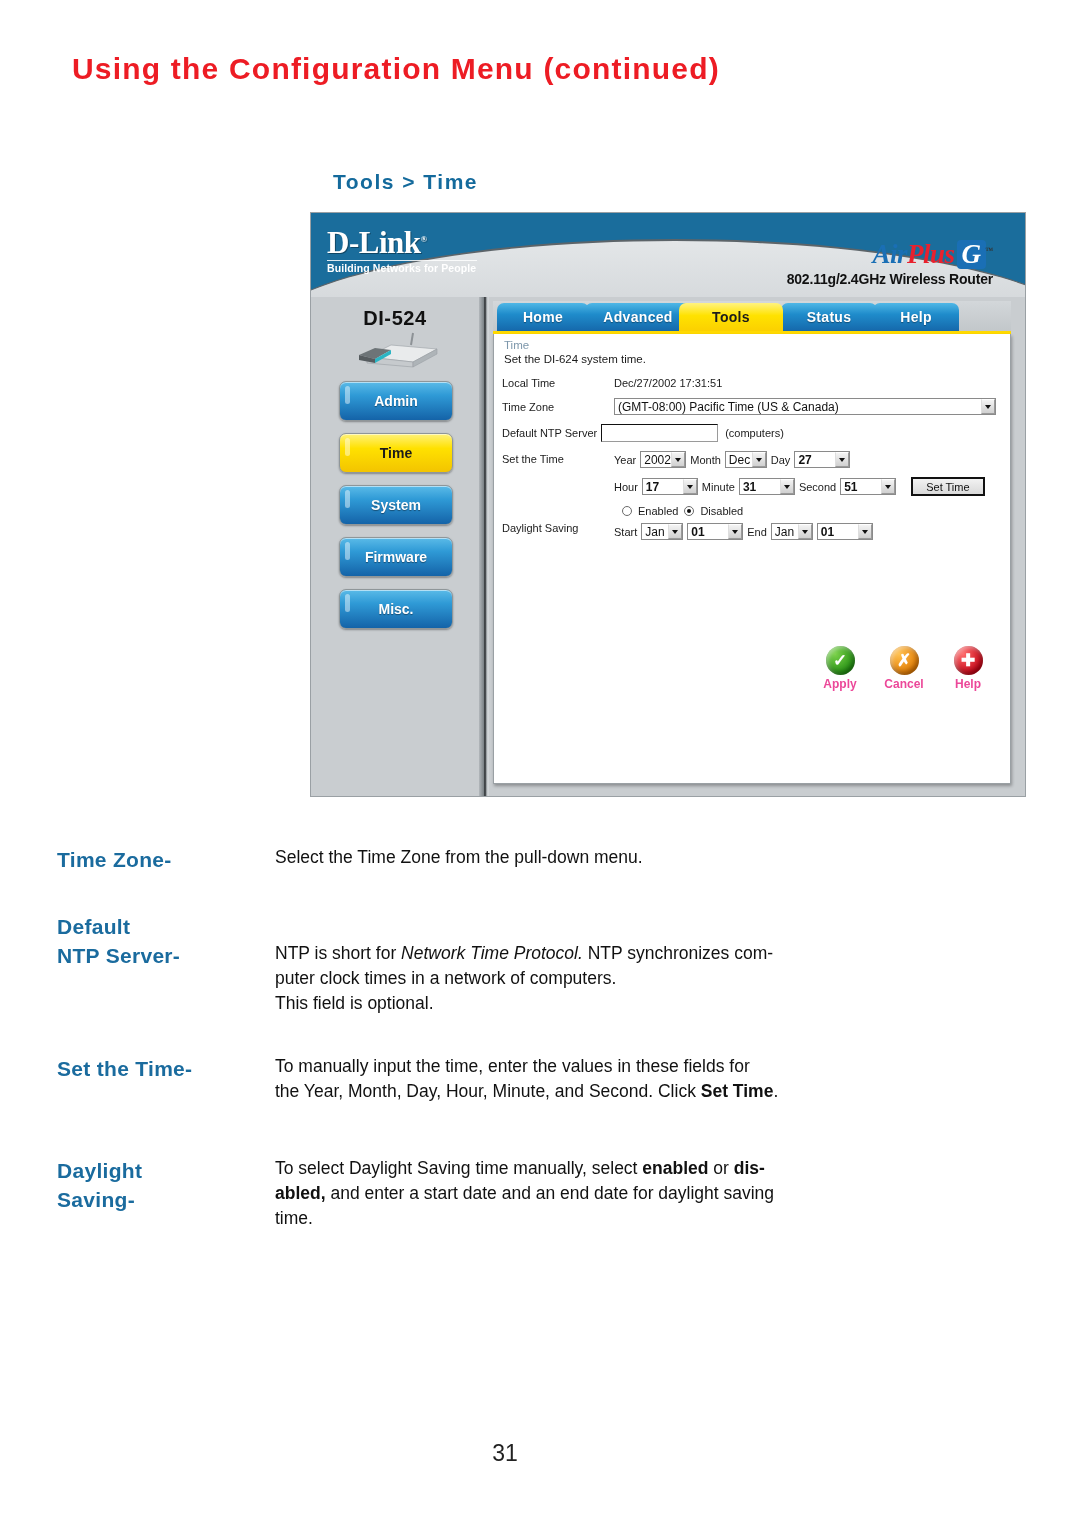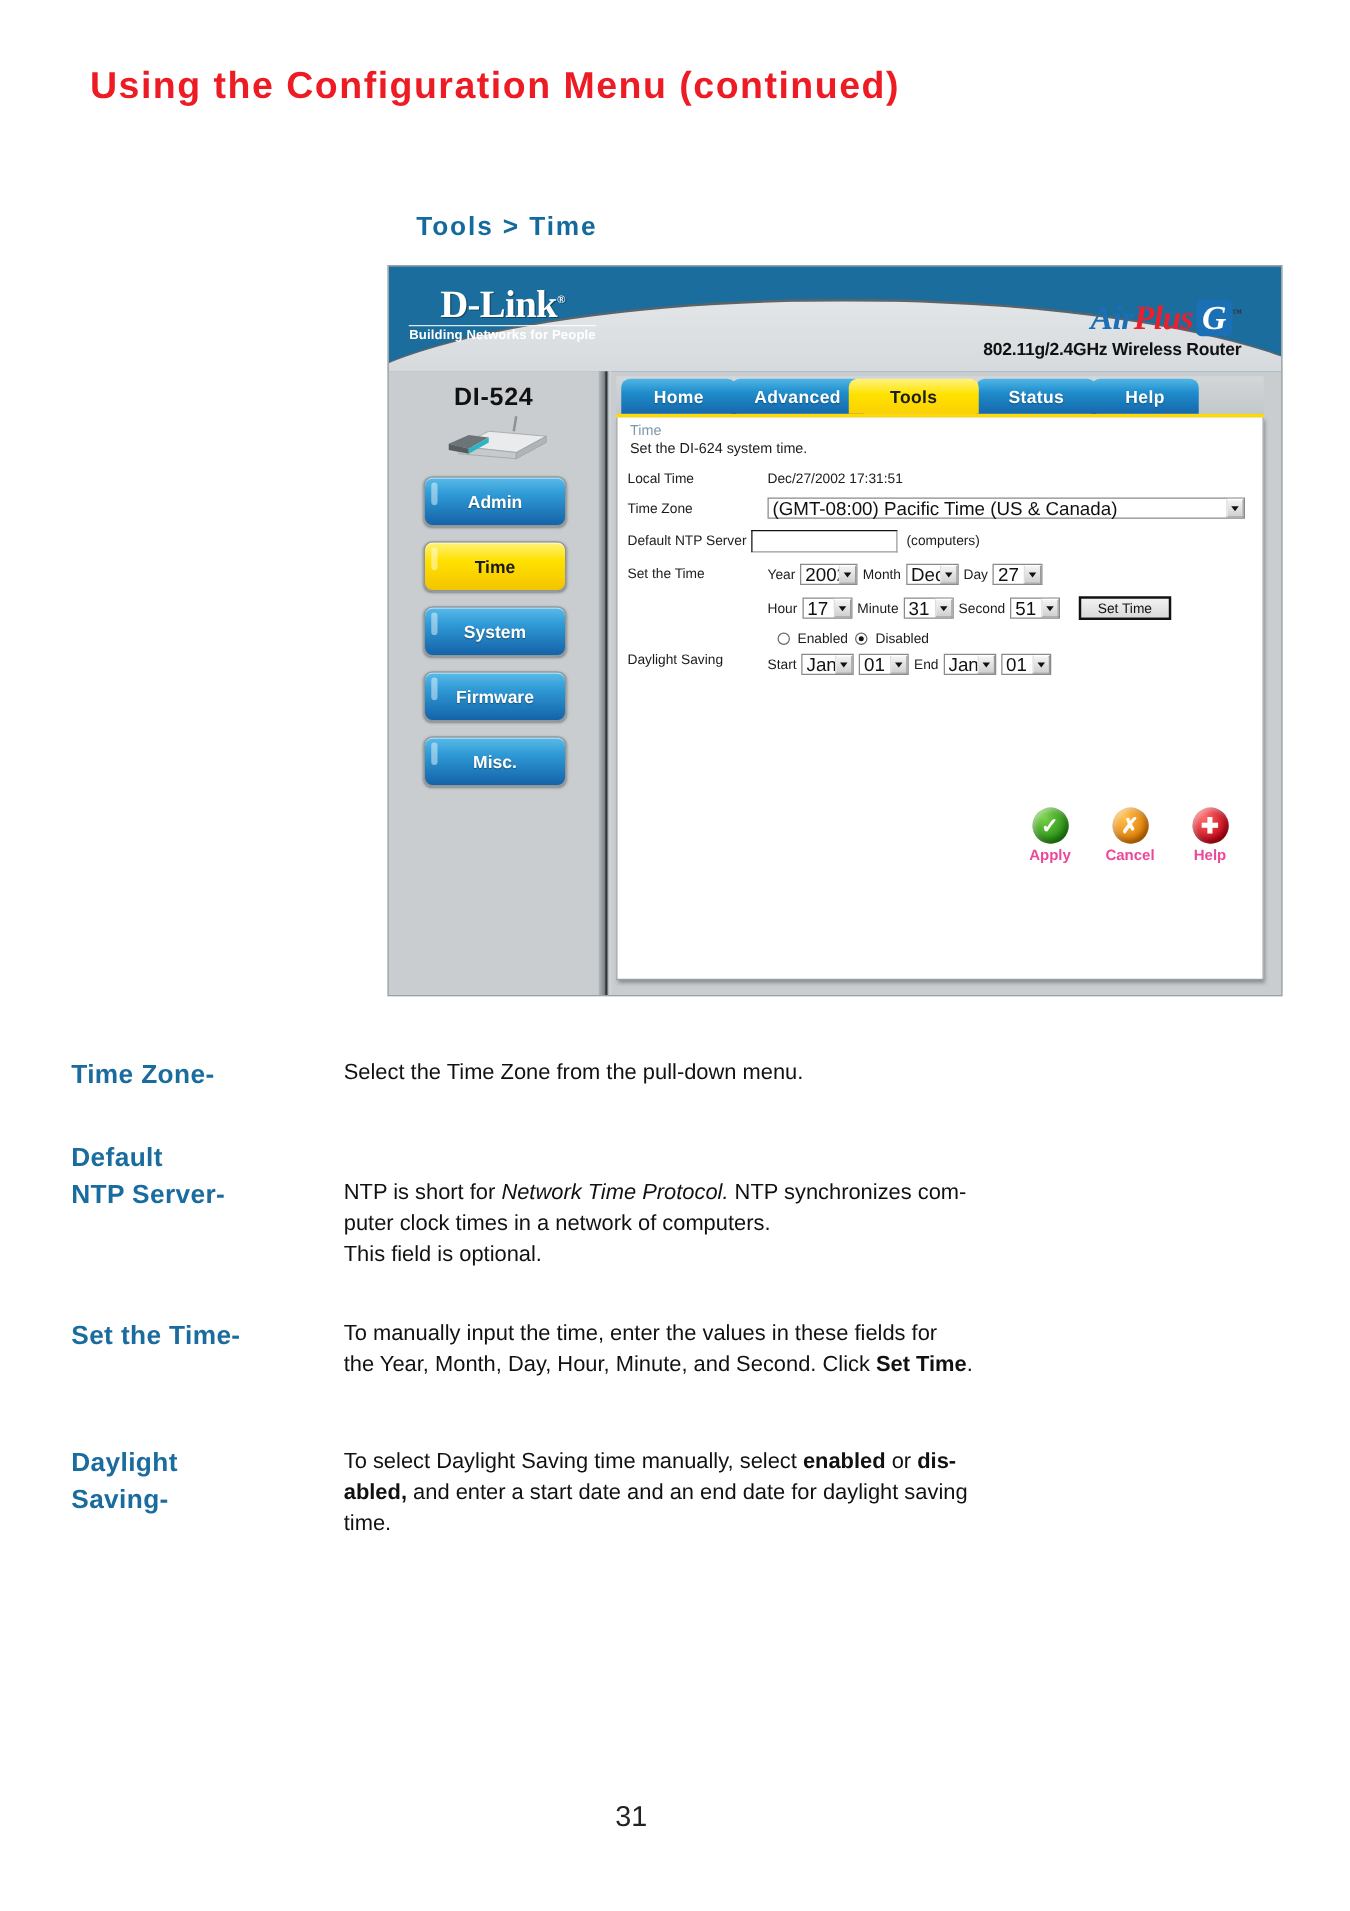--- a/index.html
+++ b/index.html
@@ -40,21 +40,21 @@
     position:absolute; left:0; top:0; width:100%; height:84px;
     background:#1a6d9c; overflow:hidden;
   }
   .header-swoosh{
     position:absolute; left:-8%; top:26px; width:118%; height:190px;
     background:linear-gradient(#e3e6e8,#b9bec2);
     border-radius:58% 58% 0 0 / 62% 62% 0 0;
     border-top:2px solid #5c6469;
   }
   .dlink-logo{
-    position:absolute; left:16px; top:10px; color:#fff; z-index:3;text-align:center;
+    position:absolute; left:16px; top:10px; color:#fff; z-index:3;
   }
   .dlink-logo .mark{
     font-family:"Liberation Serif", serif;
     font-size:31px; font-weight:bold; letter-spacing:-0.5px; line-height:32px;
     text-shadow:1px 1px 0 rgba(0,0,0,.35);
   }
   .dlink-logo .mark sup{ font-size:9px; vertical-align:super; }
   .dlink-logo .tag{
     font-size:10.5px; font-weight:bold; letter-spacing:.1px; margin-top:1px;
     border-top:1px solid rgba(255,255,255,.85); padding-top:1px;
@@ -152,23 +152,23 @@
     overflow:hidden;
   }
   .sec-title{ color:#7d97ab; font-size:11.5px; margin:0 0 2px 2px; }
   .sec-desc{ font-size:11.5px; color:#1b1b1b; margin:0 0 12px 2px; }
 
   .frow{ display:flex; align-items:center; margin-bottom:9px; }
   .flabel{ width:112px; flex:none; font-size:11px; color:#1b1b1b; }
   .fval{ font-size:11px; }
 
   .sel{
-    display:inline-flex; align-items:flex-start;
+    display:inline-flex; align-items:center;
     border:1px solid #8a8a8a; background:#ffffff; height:17px;
-    font-size:15px; color:#111; padding:0 0 0 3px; position:relative;
+    font-size:12px; color:#111; padding:0 0 0 3px; position:relative;
   }
   .sel .txt{ padding-right:4px; white-space:nowrap; overflow:hidden; }
   .sel .arrow{
     width:14px; height:15px; flex:none; margin-left:auto;
     background:linear-gradient(#f4f4f4,#d0d0d0); border:1px solid #9a9a9a;
     border-top-color:#fff; border-left-color:#dedede;
     display:flex; align-items:center; justify-content:center;
   }
   .sel .arrow i{
     display:block; width:0;height:0;
@@ -182,21 +182,21 @@
     border-right-color:#9a9a9a; border-bottom-color:#9a9a9a;
     background:#fff; display:inline-block;
   }
   .optional{ margin-left:7px; font-size:11px; }
 
   .stack{ display:flex; flex-direction:column; gap:9px; }
   .inline{ display:flex; align-items:center; gap:4px; font-size:11px; }
   .inline .lbl{ font-size:11px; }
   .sm{ width:46px; }
   .sm2{ width:42px; }
-  .sm3{ width:40px; }
+  .sm3{ width:56px;font-weight:bold; }
 
   .btn{
     height:19px; padding:0 13px; border:2px solid #111;
     background:linear-gradient(#f2f2f2,#d9d9d9);
     font-size:11px; color:#111; display:inline-flex;
     align-items:center; justify-content:center; margin-left:11px;
   }
 
   .radio{
     width:10px; height:10px; border-radius:50%;

